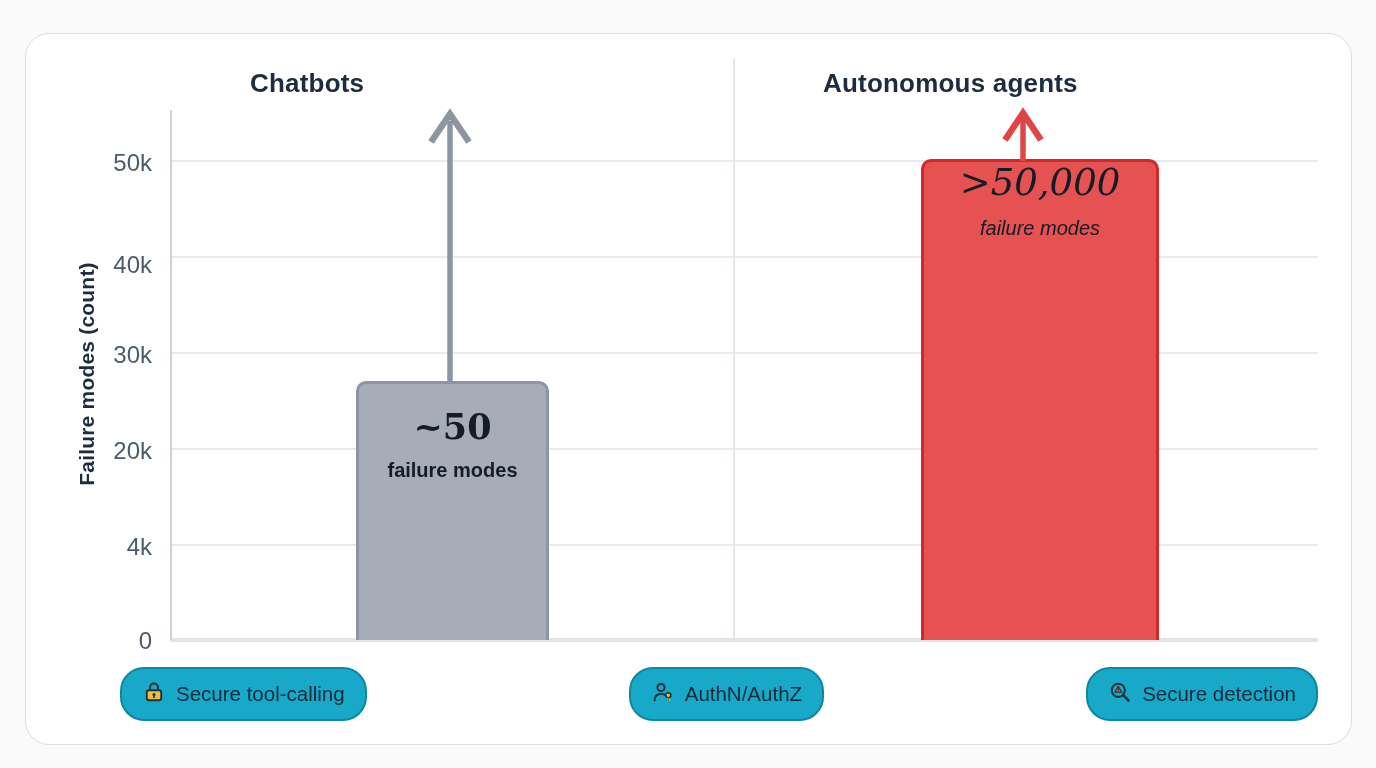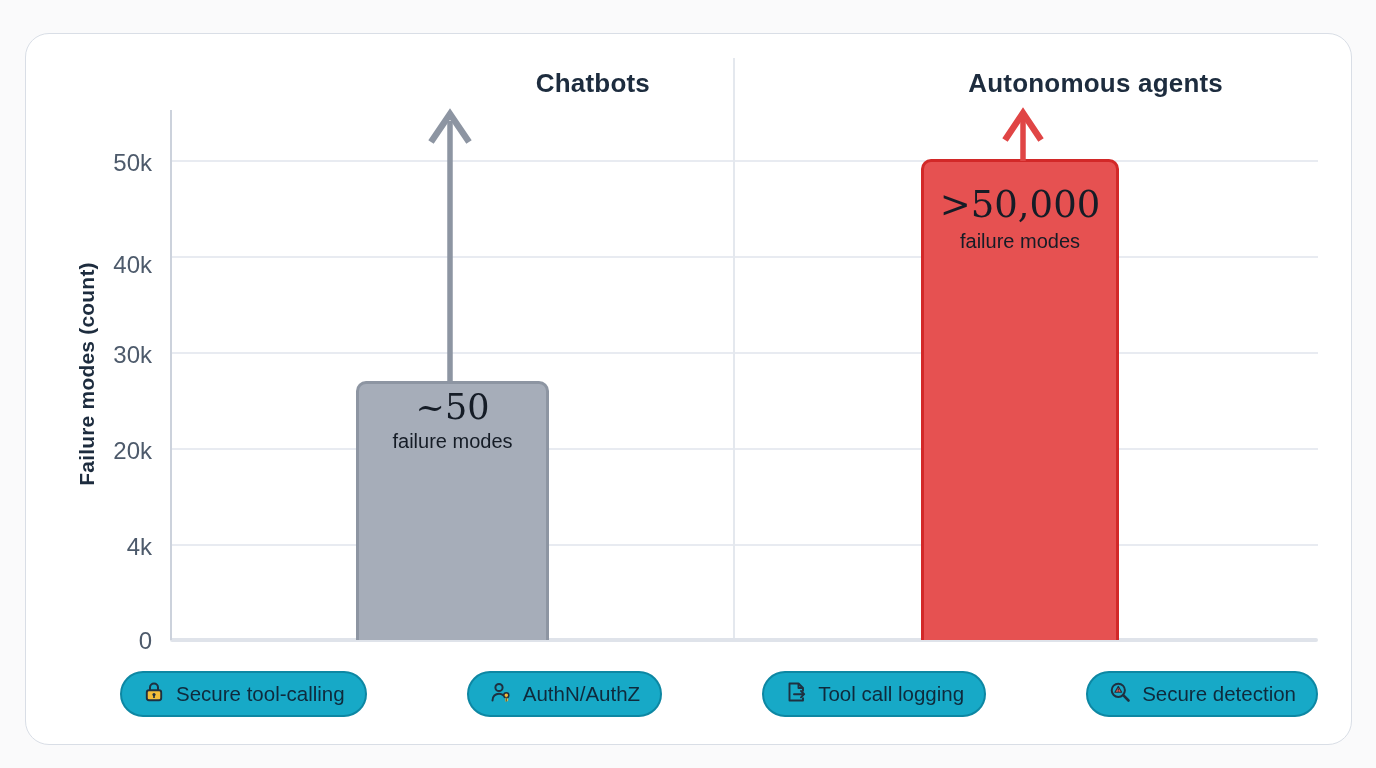--- a/index.html
+++ b/index.html
@@ -29,48 +29,49 @@
   .ylabel{
     position:absolute;left:-63px;top:362px;width:300px;text-align:center;
     transform:rotate(-90deg);font-size:21px;font-weight:700;color:var(--title_text);
     letter-spacing:.2px;
   }
   .tick{
     position:absolute;left:58px;width:94px;text-align:right;
     font-size:24px;color:var(--tick_text);
   }
   .panel-title{
-    position:absolute;top:68px;width:400px;text-align:right;
+    position:absolute;top:68px;width:400px;text-align:left;
     font-size:26px;font-weight:600;color:var(--title_text);letter-spacing:.2px;
   }
   .bar{
     position:absolute;box-sizing:border-box;border-radius:10px 10px 0 0;
     text-align:center;color:var(--bar_label);
   }
   .bar-gray{
     left:356px;top:381px;width:193px;height:259px;
     background:var(--gray_fill);border:3px solid var(--gray_border);border-bottom:none;
-    padding-top:3px;
+    padding-top:23px;
+    font-weight:bold;
   }
   .bar-red{
-    left:921px;top:159px;width:198px;height:481px;
+    left:921px;top:159px;width:238px;height:481px;
     background:var(--red_fill);border:3.5px solid var(--red_border);border-bottom:none;
-    padding-top:22px;
+    font-style:italic;
   }
   .bar-value{font-family:"DejaVu Serif","Liberation Serif",serif;font-size:35px;line-height:1.15;}
   .bar-red .bar-value{font-size:37px;}
-  .bar-sub{font-size:20px;margin-top:3px;}
+  .bar-sub{font-size:20px;margin-top:12px;}
   .arrow-svg{position:absolute;left:0;top:0;width:1376px;height:768px;pointer-events:none;}
   
   .badge-row{
     position:absolute;left:120px;top:671px;width:1198px;height:46px;
     display:flex;justify-content:space-between;align-items:center;
   }
   .badge{
-    display:flex;align-items:center;gap:10px;height:46px;box-sizing:border-box;
+    display:flex;align-items:center;gap:10px;height:54px;box-sizing:border-box;
     padding:0 20px;border-radius:24px;background:var(--badge_fill);
     border:2px solid var(--badge_border);color:var(--badge_text);
     font-size:20.5px;white-space:nowrap;cursor:pointer;
   }
   .badge svg{flex:0 0 auto;}
 </style>
 </head>
 <body>
 
 <div class="card"></div>
@@ -136,30 +137,20 @@
         <path d="M3.5 20.5 c0-4.2 2.9-6.8 6.5-6.8 1.6 0 3 .5 4.2 1.4" style="fill:none;stroke:var(--icon_dark);stroke-width:2;stroke-linecap:round"></path>
         <circle cx="17.3" cy="15.3" r="2.5" style="fill:var(--gold);stroke:var(--icon_dark);stroke-width:1.5"></circle>
         <path d="M17.3 17.8 V21.5 M17.3 19.8 h1.8" style="fill:none;stroke:var(--gold);stroke-width:2"></path>
         <path d="M17.3 17.8 V21.5" style="fill:none;stroke:var(--icon_dark);stroke-width:.8"></path>
       </svg>
     </span>
     <span>AuthN/AuthZ</span>
   </div>
 
 
-  <div class="badge">
-    <span>
-      <svg width="24" height="24" viewBox="0 0 24 24">
-        <path d="M19 11.5 V8 l-4.5-4.5 H5.5 V20.5 H19 v-3" style="fill:none;stroke:var(--icon_dark);stroke-width:1.9;stroke-linejoin:round"></path>
-        <path d="M14.5 3.5 V8 H19" style="fill:none;stroke:var(--icon_dark);stroke-width:1.9;stroke-linejoin:round"></path>
-        <path d="M10 14.2 h10 M17 11 l3.2 3.2 L17 17.4" style="fill:none;stroke:var(--icon_dark);stroke-width:1.9;stroke-linecap:round;stroke-linejoin:round"></path>
-      </svg>
-    </span>
-    <span>Tool call logging</span>
-  </div>
 
   <div class="badge">
     <span>
       <svg width="24" height="24" viewBox="0 0 24 24">
         <circle cx="10.3" cy="10.3" r="6.6" style="fill:none;stroke:var(--icon_dark);stroke-width:2"></circle>
         <line x1="15.2" y1="15.2" x2="20.5" y2="20.5" style="stroke:var(--icon_dark);stroke-width:2.6;stroke-linecap:round"></line>
         <path d="M10.3 6.4 l3.4 5.8 h-6.8 z" style="fill:var(--alert_red);stroke:var(--icon_dark);stroke-width:1.1;stroke-linejoin:round"></path>
         <line x1="10.3" y1="8.6" x2="10.3" y2="10.4" style="stroke:var(--icon_dark);stroke-width:1.1"></line>
         <circle cx="10.3" cy="11.3" r=".55" style="fill:var(--icon_dark)"></circle>
       </svg>

